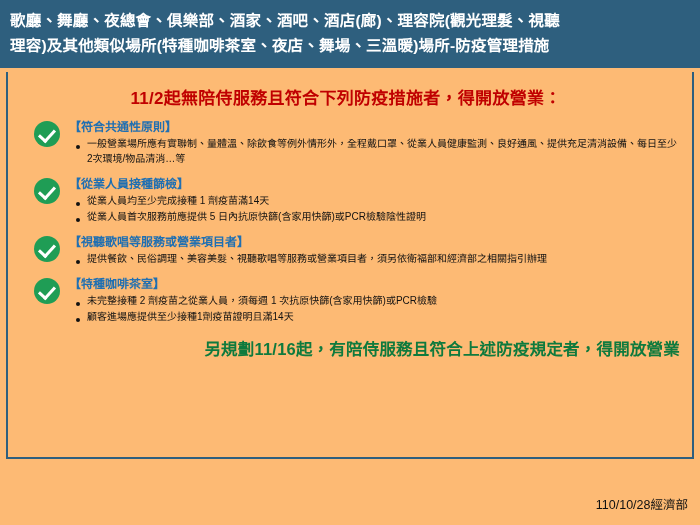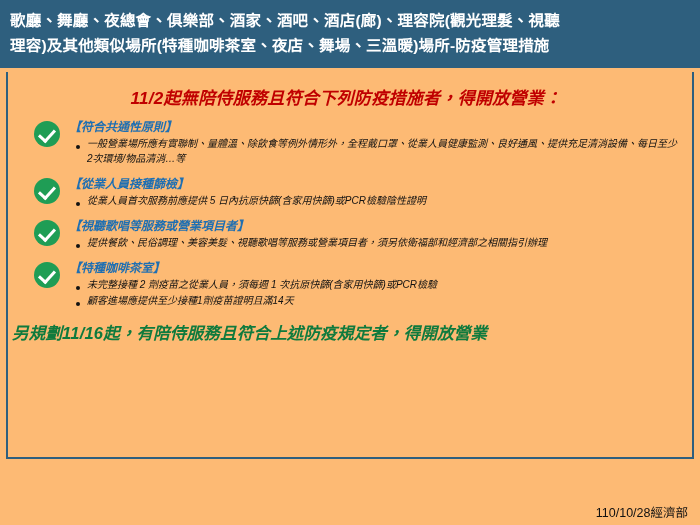--- a/index.html
+++ b/index.html
@@ -27,21 +27,20 @@
     letter-spacing: 0.2px;
   }
   .header-line { display: block; white-space: nowrap; }
 
   
   .body-frame {
     position: relative;
     margin: 0;
     padding: 10px 20px 0 12px;
     height: 419px;
-    font-style: italic;
   }
   .frame-border {
     position: absolute;
     left: 6px; right: 6px; top: 4px; bottom: 28px;
     border: 2px solid #2e5f7e;
     border-top: none;
     pointer-events: none;
   }
 
   .title-main {
@@ -105,28 +104,28 @@
     width: 4px; height: 4px;
     border-radius: 50%;
     background: #111111;
   }
 
   
   .closing {
     color: #0f7a3d;
     font-size: 16.5px;
     font-weight: bold;
-    text-align: left;
+    text-align: right;
     margin-top: 10px;
     letter-spacing: 0.2px;
   }
   .source {
     position: absolute;
     right: 12px;
-    bottom: 4px;
+    bottom: 12px;
     font-size: 12.5px;
     color: #111111;
   }
 </style>
 </head>
 <body>
 
 <div class="page">
 
   <div class="header">
@@ -147,20 +146,21 @@
           <li>一般營業場所應有實聯制、量體溫、除飲食等例外情形外，全程戴口罩、從業人員健康監測、良好通風、提供充足清消設備、每日至少2次環境/物品清消…等</li>
         </ul>
       </div>
     </div>
 
     <div class="section">
       <span class="check"></span>
       <div class="sec-body">
         <div class="sec-title">【從業人員接種篩檢】</div>
         <ul class="bullets">
+          <li>從業人員均至少完成接種 1 劑疫苗滿14天</li>
           <li>從業人員首次服務前應提供 5 日內抗原快篩(含家用快篩)或PCR檢驗陰性證明</li>
         </ul>
       </div>
     </div>
 
     <div class="section">
       <span class="check"></span>
       <div class="sec-body">
         <div class="sec-title">【視聽歌唱等服務或營業項目者】</div>
         <ul class="bullets">

